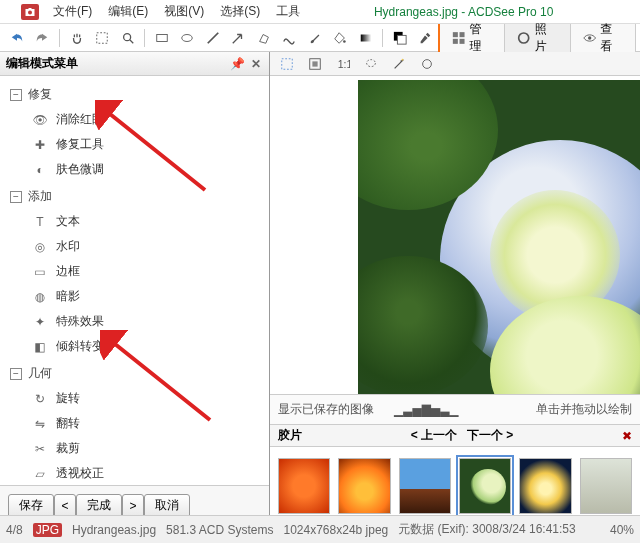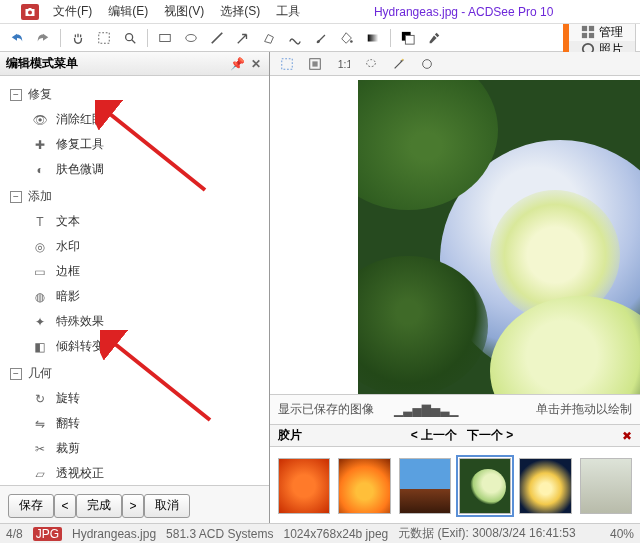--- a/index.html
+++ b/index.html
@@ -3,28 +3,28 @@
 <meta charset="utf-8">
 <style>
 * { margin: 0; padding: 0; box-sizing: border-box; font-family: "Microsoft YaHei", Tahoma, sans-serif; font-size: 12px; }
 body { width: 640px; height: 543px; background: #f0f0f0; overflow: hidden; position: relative; }
 
 
 .menubar { height: 24px; background: #fff; display: flex; align-items: center; padding: 0 21px; border-bottom: 1px solid #ddd; }
 .app-icon { width: 18px; height: 16px; background: #c43a3a; border-radius: 2px; display: flex; align-items: center; justify-content: center; margin-right: 6px; }
 .app-icon svg { width: 12px; height: 10px; fill: #fff; }
 .menuitem { padding: 0 8px; height: 22px; display: inline-flex; align-items: center; color: #333; cursor: default; }
-.menubar .title { flex: 1; text-align: center; color: #6d28d9; }
+.menubar .title { flex: 1; text-align: center; color: #15803d; }
 
 
 .toolbar { height: 28px; background: #fff; display: flex; align-items: center; padding: 0 4px; border-bottom: 1px solid #ccc; }
 .tbtn { width: 24px; height: 22px; display: inline-flex; align-items: center; justify-content: center; margin: 0 1px; border: 1px solid transparent; border-radius: 2px; }
 .tsep { width: 1px; height: 18px; background: #ccc; margin: 0 4px; }
 .spacer { flex: 1; }
-.tab-group { display: flex; border-left: 6px solid #f97316; height: 28px; flex-direction: column; }
+.tab-group { display: flex; border-left: 2px solid #f97316; height: 28px; }
 .tab-btn { padding: 0 12px; display: flex; align-items: center; gap: 4px; border-right: 1px solid #ccc; background: #f8f8f8; }
 .tab-btn.active { background: #eee; }
 
 
 .left-panel { position: absolute; top: 52px; left: 0; width: 270px; bottom: 18px; background: #fff; border-right: 1px solid #999; display: flex; flex-direction: column; }
 .panel-header { height: 24px; background: linear-gradient(#fafafa,#e8e8e8); display: flex; align-items: center; padding: 0 6px; border-bottom: 1px solid #ccc; font-weight: bold; }
 .panel-header .close-group { margin-left: auto; display: flex; gap: 4px; }
 .panel-header .close-group span { width: 14px; height: 14px; display: inline-flex; align-items: center; justify-content: center; color: #666; }
 .panel-body { flex: 1; overflow-y: auto; padding: 4px 10px; }
 .group-head { display: flex; align-items: center; gap: 6px; padding: 6px 0 4px 0; color: #444; }
@@ -43,21 +43,21 @@
 .flower { position: absolute; border-radius: 50%; }
 .msg-bar { height: 31px; display: flex; align-items: center; padding: 0 8px; gap: 20px; color: #555; border-top: 1px solid #ccc; border-bottom: 1px solid #ccc; background: #fafafa; }
 .msg-bar .msg-right { margin-left: auto; }
 .filmstrip-head { height: 22px; display: flex; align-items: center; padding: 0 8px; gap: 10px; background: #f5f5f5; border-bottom: 1px solid #ccc; }
 .filmstrip-head .nav { display: flex; align-items: center; gap: 10px; font-weight: bold; }
 .filmstrip { height: 78px; background: #fff; display: flex; align-items: center; gap: 8px; padding: 6px 8px; overflow: hidden; }
 .thumb { width: 56px; height: 56px; border: 1px solid #bbb; background: #888; position: relative; }
 .thumb.sel { outline: 2px solid #5a8fd6; outline-offset: 1px; }
 
 
-.statusbar { position: absolute; left: 0; right: 0; bottom: 0; height: 20px; background: #f0f0f0; border-top: 1px solid #ccc; display: flex; align-items: center; padding: 0 6px; gap: 10px; color: #666; font-size: 11px; }
+.statusbar { position: absolute; left: 0; right: 0; bottom: 0; height: 28px; background: #f0f0f0; border-top: 1px solid #ccc; display: flex; align-items: center; padding: 0 6px; gap: 10px; color: #666; font-size: 11px; }
 
 
 .i { width: 14px; height: 14px; display: inline-block; }
 
 
 .arrow { position: absolute; pointer-events: none; }
 
 
 .th1 { background: radial-gradient(circle at 50% 50%, #ff7a2a 30%, #c82d00 100%); }
 .th2 { background: radial-gradient(circle at 50% 60%, #ffbf3a 20%, #ff7a1a 60%, #8a2a00 100%); }

